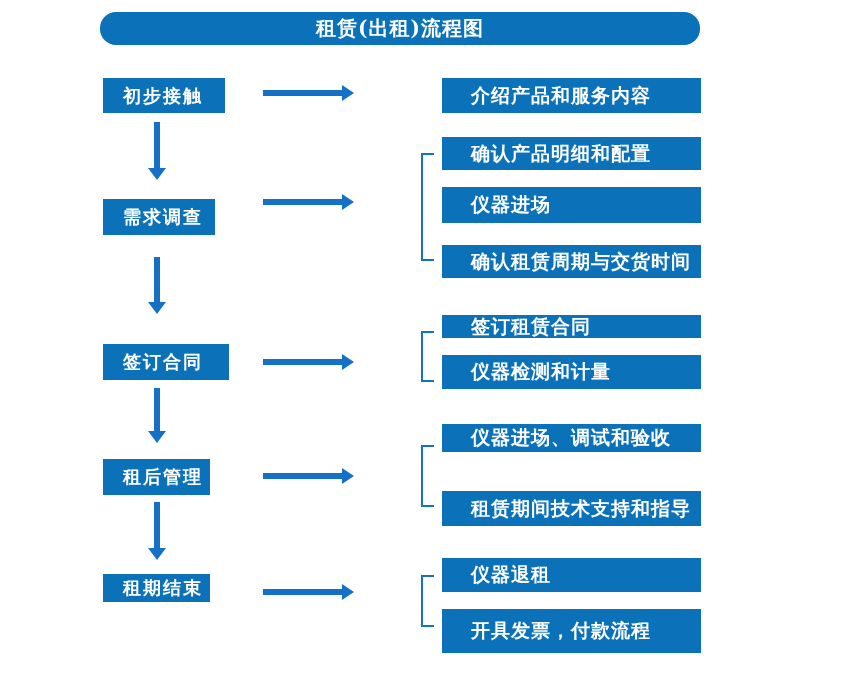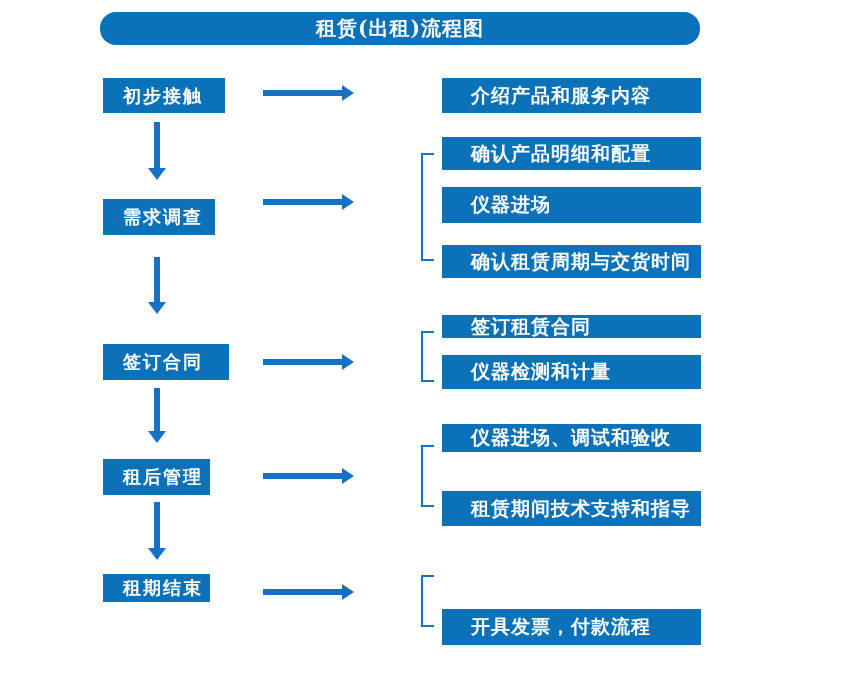--- a/index.html
+++ b/index.html
@@ -105,15 +105,16 @@
   <div class="out" style="top:137px;height:33px">确认产品明细和配置</div>
   <div class="out" style="top:187px;height:36px">仪器进场</div>
   <div class="out" style="top:245px;height:33px">确认租赁周期与交货时间</div>
 
   <div class="out" style="top:315px;height:23px">签订租赁合同</div>
   <div class="out" style="top:355px;height:34px">仪器检测和计量</div>
 
   <div class="out" style="top:424px;height:28px">仪器进场、调试和验收</div>
   <div class="out" style="top:491px;height:35px">租赁期间技术支持和指导</div>
 
-  <div class="out" style="top:609px;height:36px">开具发票，付款流程</div>
+  <div class="out" style="top:558px;height:34px">仪器退租</div>
+  <div class="out" style="top:609px;height:44px">开具发票，付款流程</div>
 
 </div>
 
 </body></html>

